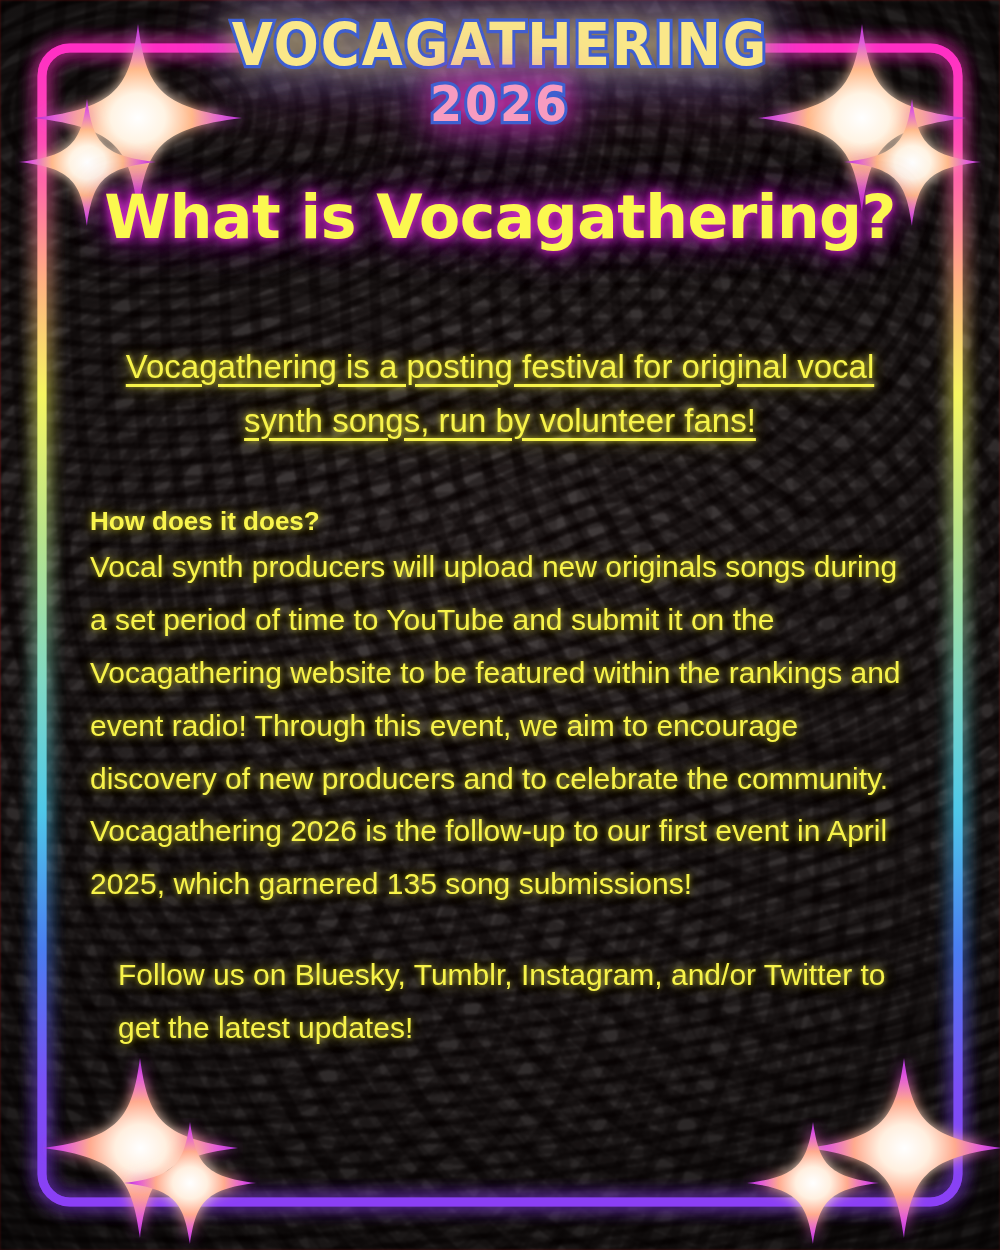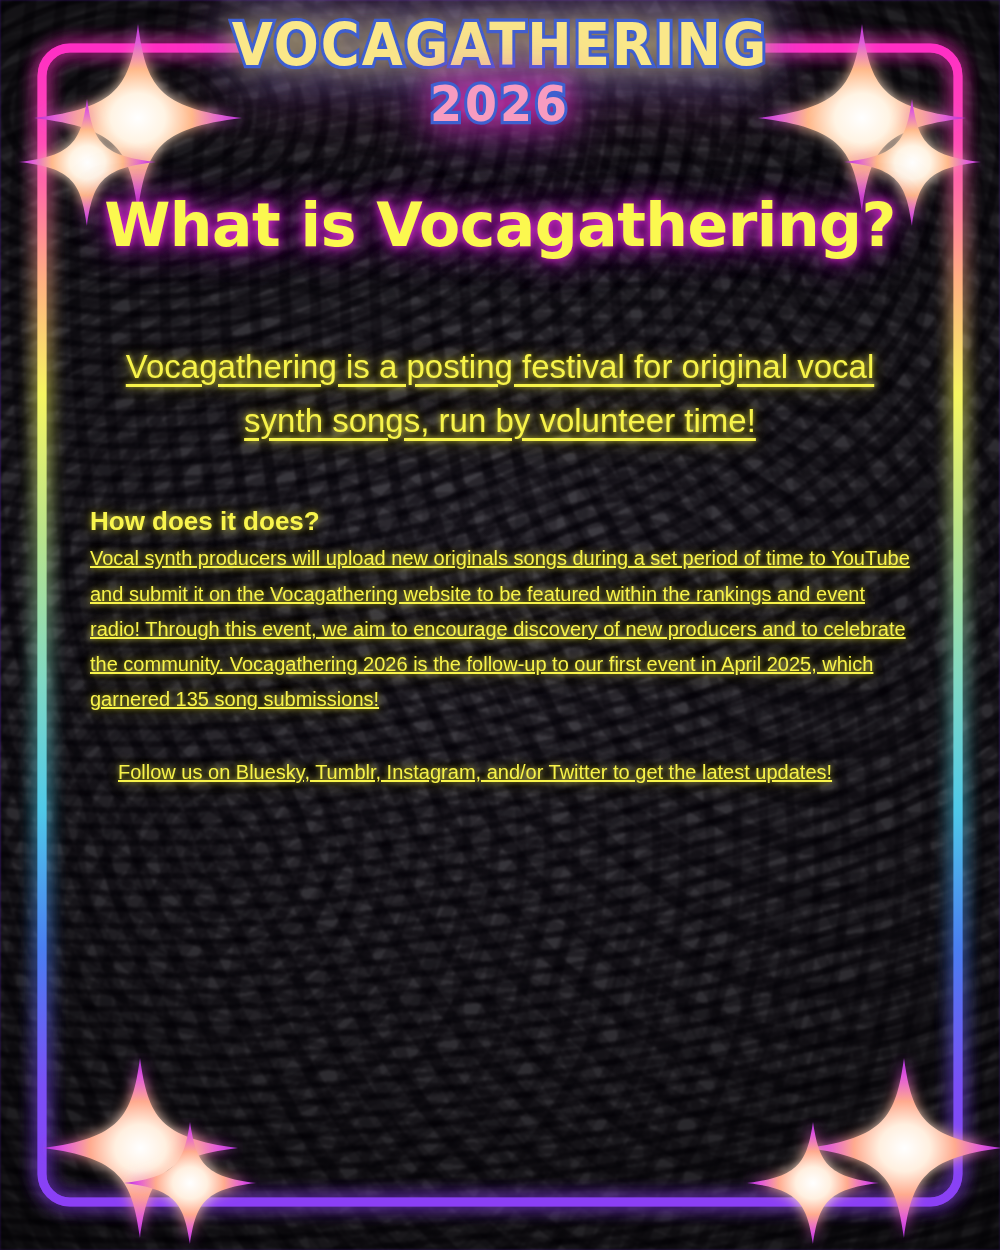--- a/index.html
+++ b/index.html
@@ -8,21 +8,21 @@
   html, body {
     width:1000px; height:1250px;
     background:#1c1c1c;
     overflow:hidden;
   }
 
   
   #poster {
     position:relative;
     width:1000px; height:1250px;
-    background:#6d28d9;
+    background:#b91c1c;
     font-family:"Liberation Sans", sans-serif;
     overflow:hidden;
   }
 
   
   .bg-topo {
     position:absolute; inset:0;
     background-color:#242424;
     background-image:
       repeating-radial-gradient(ellipse 330px 210px at 14% 9%,
@@ -95,21 +95,21 @@
     -webkit-text-stroke:6px #3f5fcf;
     paint-order:stroke fill;
     filter:
       drop-shadow(0 0 14px rgba(255,60,200,.78))
       drop-shadow(0 0 26px rgba(180,40,230,.55));
     transform:scaleY(1.1);
   }
 
   
   .headline {
-    position:absolute; left:0; top:194px; width:1000px;
+    position:absolute; left:0; top:186px; width:1000px;
     text-align:center; z-index:6;
     font-family:"DejaVu Sans", sans-serif;
     font-weight:700;
     font-size:60px;
     line-height:1.06;
     letter-spacing:-.5px;
     color:#fbf84f;
     text-shadow:
       0 0 8px  rgba(226,46,214,.95),
       0 0 18px rgba(200,30,200,.85),
@@ -142,28 +142,27 @@
     font-weight:700;
     color:#f9f54d;
     line-height:1.38;
     margin-bottom:2px;
     text-shadow:
       0 0 6px rgba(245,240,60,.60),
       0 0 15px rgba(230,225,40,.36);
   }
 
   .body-text {
-    font-size:20px;
+    font-size:30px;
     line-height:1.76;
     color:#f7f34a;
     text-shadow:
       0 0 5px rgba(245,240,60,.58),
       0 0 13px rgba(230,225,40,.32),
       0 0 22px rgba(200,195,25,.18);
-    text-decoration: underline;
   }
   .body-text + .body-text { margin-top:38px;margin-left:28px; }
 </style>
 </head>
 <body>
 
 <div id="poster">
 
   <div class="bg-topo"></div>
   <div class="bg-vignette"></div>
@@ -256,21 +255,21 @@
 
   <div class="logo-block">
     <span class="logo-line1">VOCAGATHERING</span>
     <span class="logo-line2">2026</span>
   </div>
 
   <h1 class="headline">What is Vocagathering?</h1>
 
   <div class="content">
 
-    <p class="tagline">Vocagathering is a posting festival for original vocal synth songs, run by volunteer time!</p>
+    <p class="tagline">Vocagathering is a posting festival for original vocal synth songs, run by volunteer fans!</p>
 
     <h2 class="sub-heading">How does it does?</h2>
     <p class="body-text">Vocal synth producers will upload new originals songs during a set period of time to YouTube and submit it on the Vocagathering website to be featured within the rankings and event radio! Through this event, we aim to encourage discovery of new producers and to celebrate the community. Vocagathering 2026 is the follow-up to our first event in April 2025, which garnered 135 song submissions!</p>
 
     <p class="body-text">Follow us on Bluesky, Tumblr, Instagram, and/or Twitter to get the latest updates!</p>
   </div>
 
 </div>
 
 </body></html>

